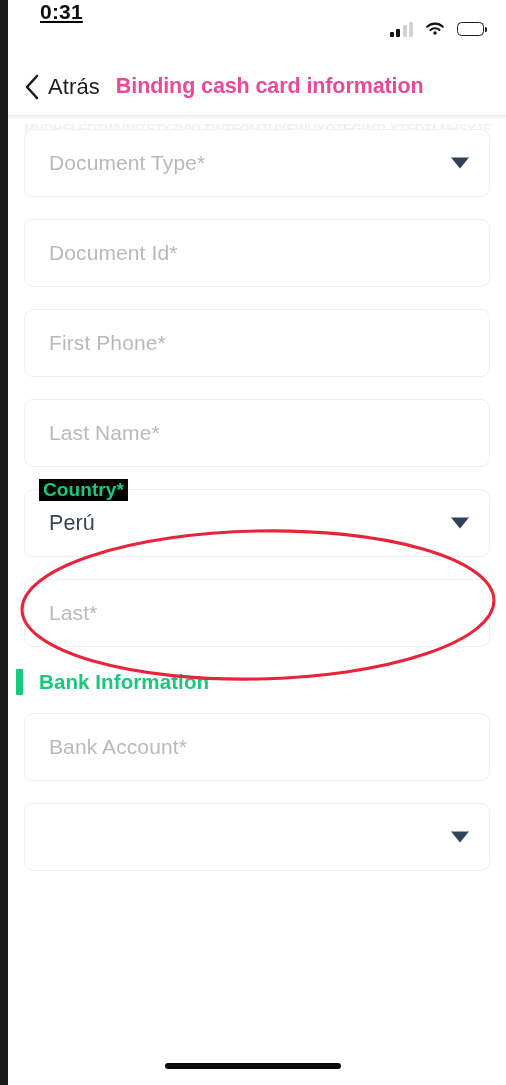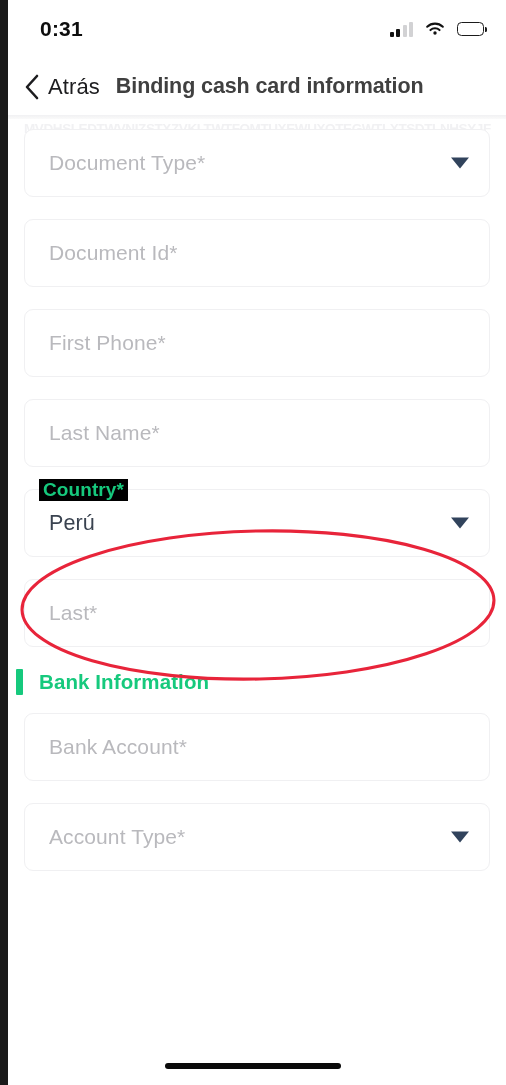--- a/index.html
+++ b/index.html
@@ -19,23 +19,24 @@
     overflow:hidden;
   }
   #bezel-left {
     position:absolute; left:0; top:0; width:8px; height:1085px;
     background:#1a1a1a; z-index:40;
   }
 
   
   #status-bar {
     position:absolute; left:8px; top:0; right:0; height:58px;
-    display:flex; align-items:center; justify-content:space-between;
+    display:flex; justify-content:space-between;
     padding:0 22px 0 32px;
     z-index:20;
+    text-decoration:underline;
   }
   #status-time {
     font-size:21px; font-weight:700; color:#0d0d0d;
     letter-spacing:0.2px;
   }
   #status-icons { display:flex; align-items:center; gap:11px; }
 
   .signal { display:flex; align-items:flex-end; gap:2.5px; height:15px; }
   .signal i { display:block; width:4px; border-radius:1px; background:#d2d2d4; }
   .signal i.on { background:#111; }
@@ -63,21 +64,21 @@
     background:#fff; z-index:20;
   }
   #back-chevron {
     width:26px; height:30px; display:flex; align-items:center;
     justify-content:center; flex:0 0 auto; cursor:pointer;
   }
   #back-label {
     font-size:22px; color:#1d1d1f; margin-left:4px; letter-spacing:0.1px;
   }
   #nav-title {
-    font-size:21.5px; font-weight:700; color:#404040;
+    font-size:21.5px; font-weight:700; color:#ec4899;
     margin-left:16px; letter-spacing:-0.1px;
   }
   #nav-divider {
     position:absolute; left:8px; right:0; top:115px; height:4px;
     background:linear-gradient(180deg,#f1f1f3 0%, #fafafa 100%);
     z-index:19;
   }
 
   
   #form-scroll {
@@ -237,21 +238,20 @@
       <span class="section-title" style="color: rgb(22, 201, 125);">Bank Information</span>
     </div>
 
     <div class="field-wrap">
 
       <div class="field">
         <span class="placeholder"><span>Bank Account</span><span class="req">*</span></span>
       </div>
 
       <div class="field">
-        <span class="placeholder"><span>Account Type</span><span class="req">*</span></span>
         <span class="caret"></span>
       </div>
     </div>
 
   </div>
 
   <svg id="annotation-layer" viewBox="0 0 506 1085">
     <ellipse id="anno-ellipse" cx="258" cy="605" rx="236" ry="74" transform="rotate(-1.2 258 605)" fill="none" stroke="#e8243a" stroke-width="3.1"></ellipse>
   </svg>
 

